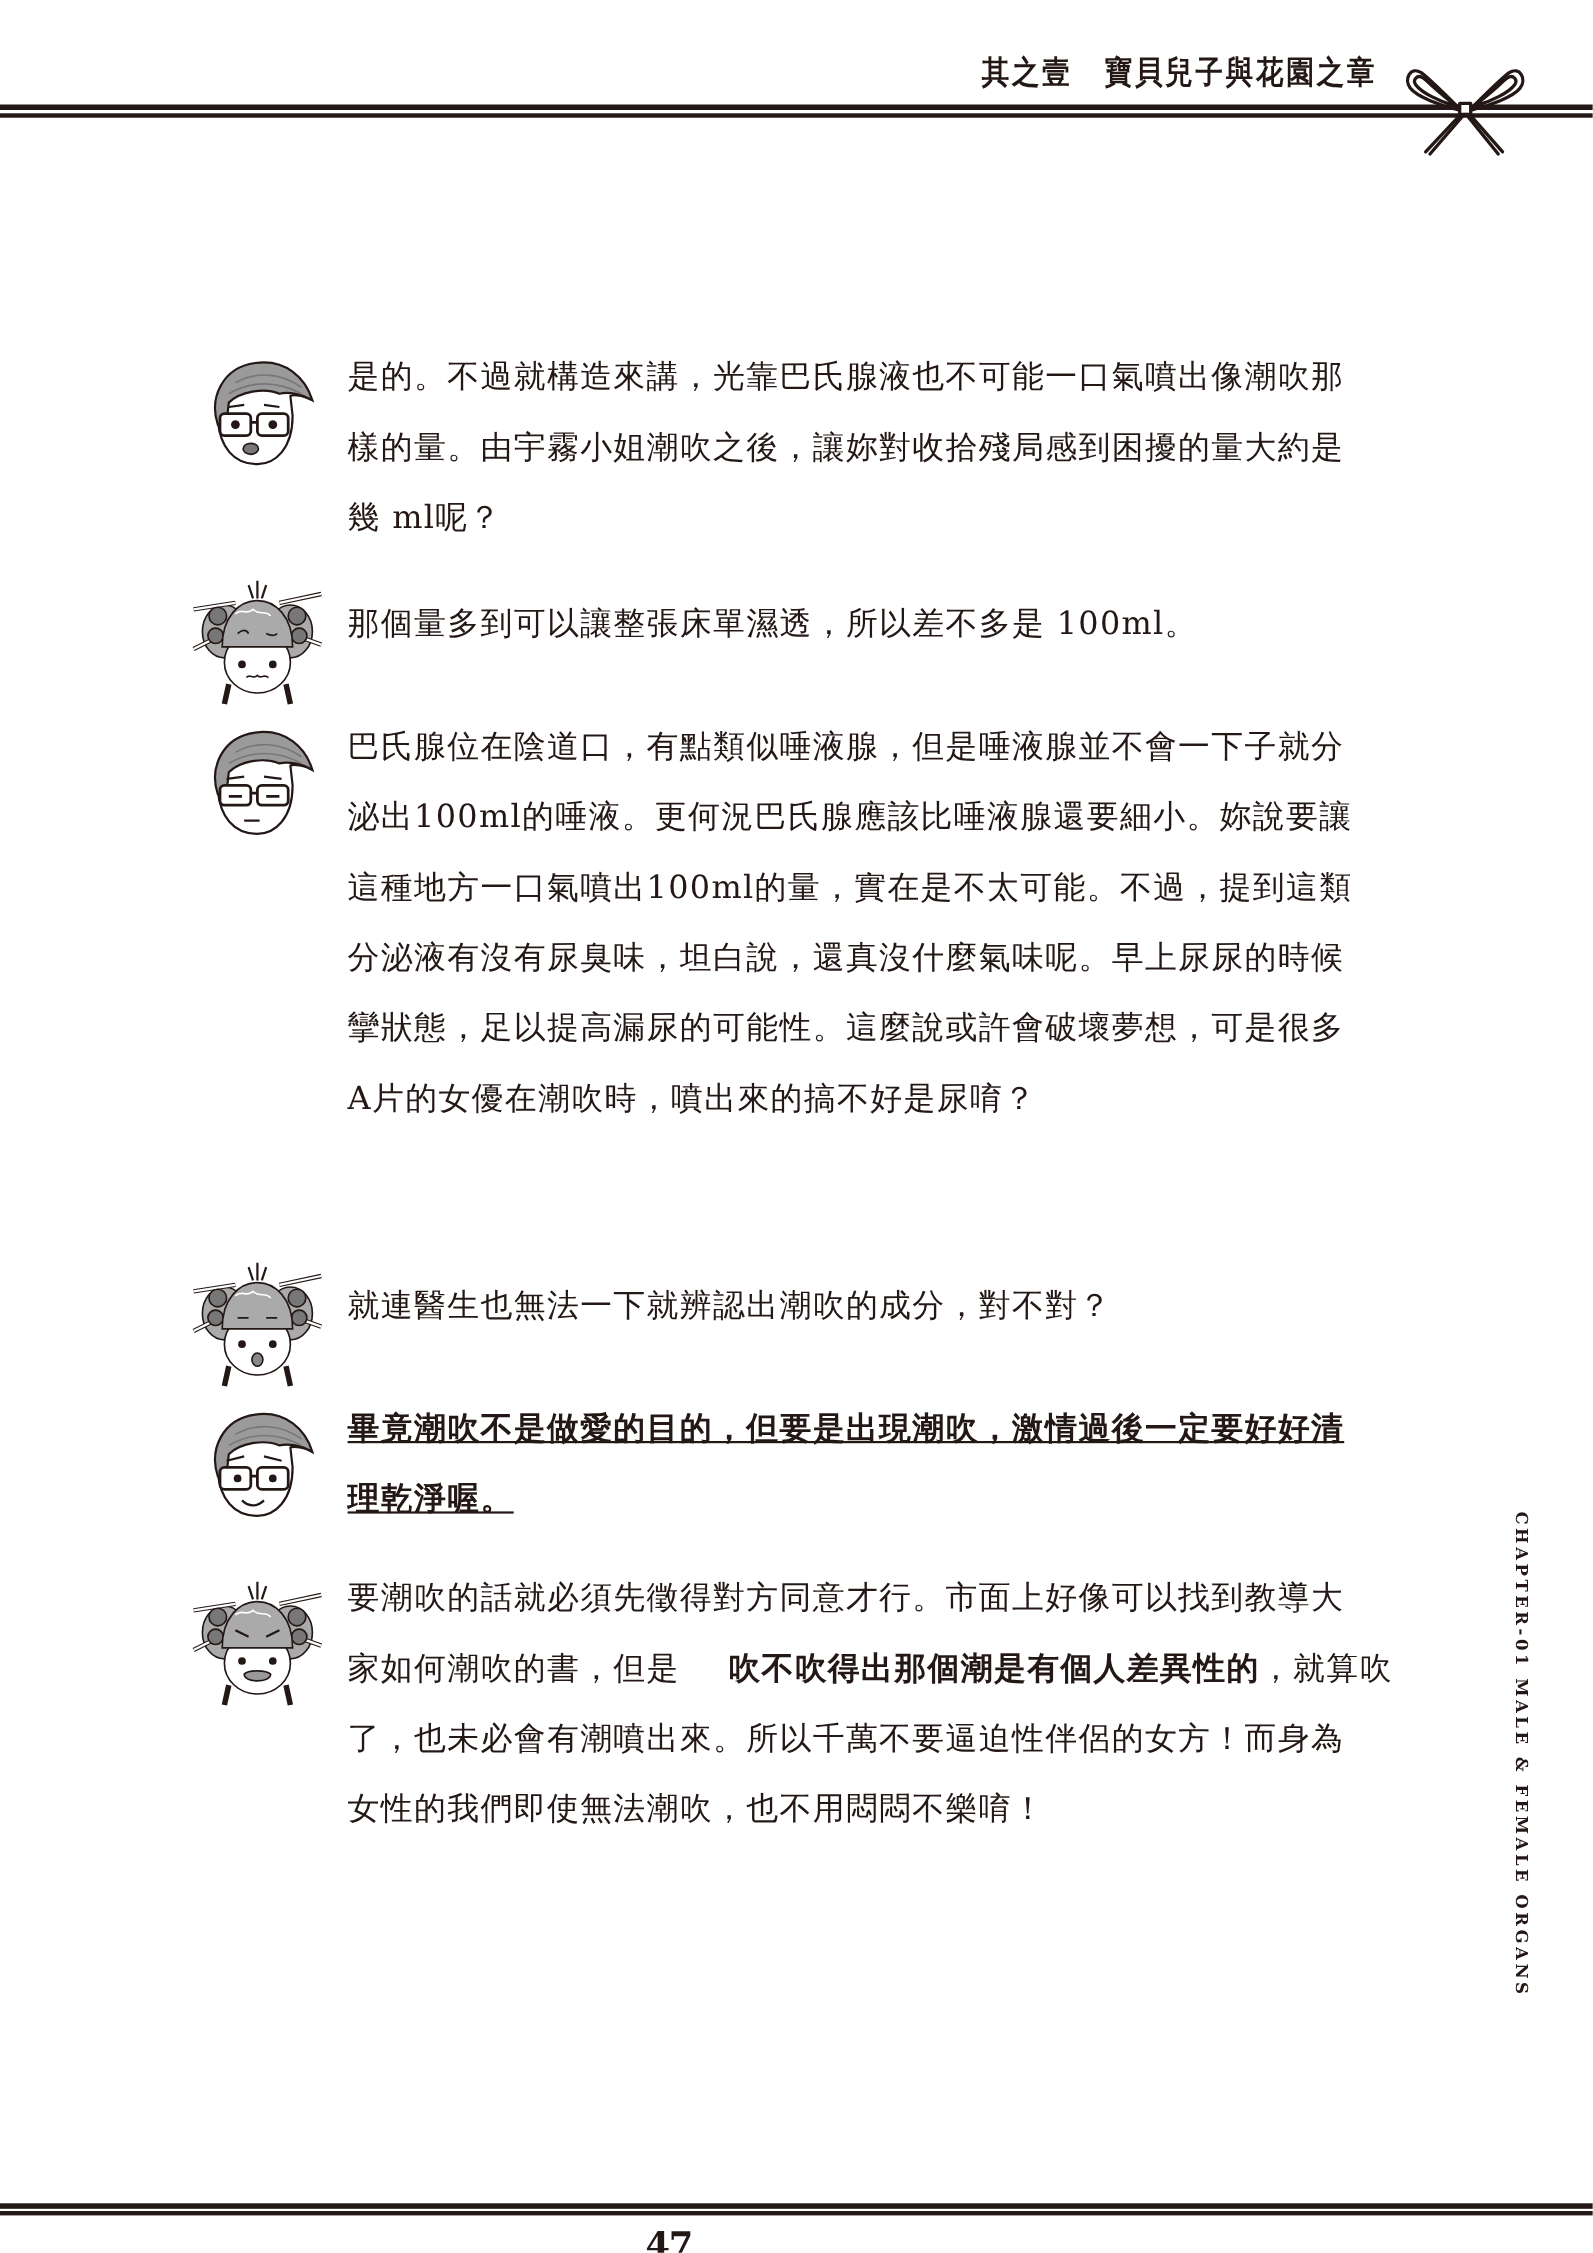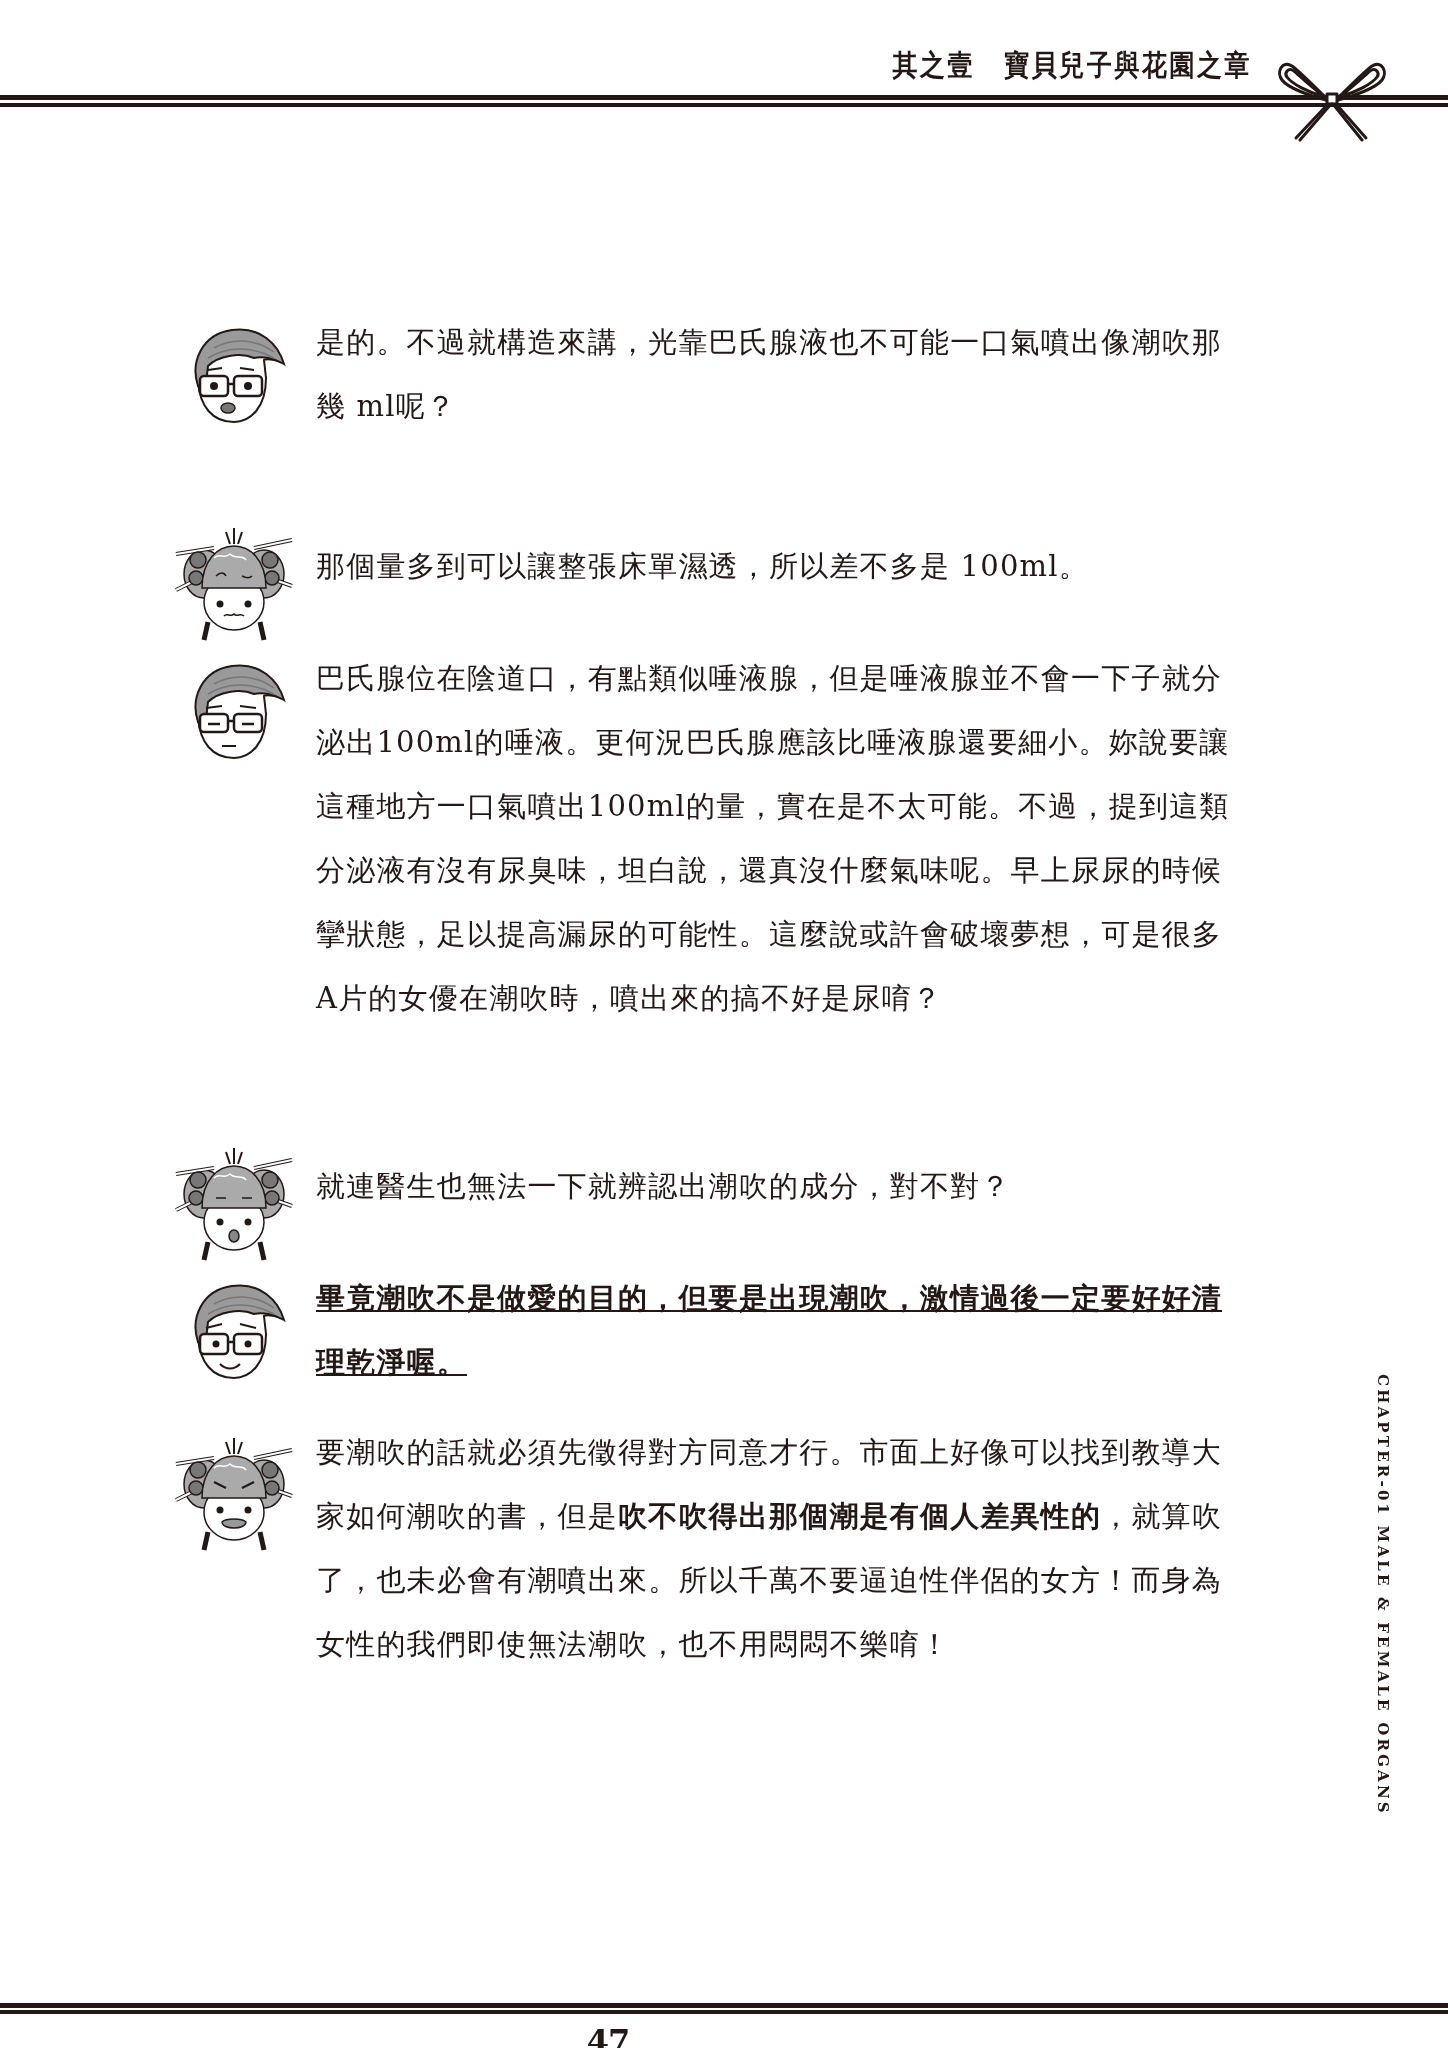--- a/index.html
+++ b/index.html
@@ -67,20 +67,21 @@
       font-size: 29px;
       line-height: 64px;
       letter-spacing: 1.2px;
       text-align: justify;
       text-align-last: left;
     }
     .speech p { margin: 0; }
     .speech .em {
       font-family: "DejaVu Sans", "Liberation Sans", sans-serif;
       font-weight: bold;
+      margin-left: 44px;
     }
     .speech.bold {
       font-family: "DejaVu Sans", "Liberation Sans", sans-serif;
       font-weight: bold;
       text-decoration: underline;
     }
 
     
     .side-text {
       position: absolute;
@@ -154,20 +155,21 @@
     <rect x="22" y="54" width="28" height="20" rx="4" fill="#fff" stroke="#231815" stroke-width="2.5"></rect>
     <rect x="56" y="54" width="28" height="20" rx="4" fill="#fff" stroke="#231815" stroke-width="2.5"></rect>
     <line x1="50" y1="62" x2="56" y2="62" stroke="#231815" stroke-width="2.5"></line>
     <circle cx="36" cy="64" r="4" fill="#231815"></circle>
     <circle cx="70" cy="64" r="4" fill="#231815"></circle>
     <path d="M30 48 L 44 46 M 62 46 L 76 48" stroke="#231815" stroke-width="2"></path>
     <ellipse cx="50" cy="86" rx="7" ry="5" fill="#777" stroke="#231815" stroke-width="1.5"></ellipse>
   </svg>
   <div class="speech" style="top:-12px;">
     <p>是的。不過就構造來講，光靠巴氏腺液也不可能一口氣噴出像潮吹那</p>
+    <p>樣的量。由宇霧小姐潮吹之後，讓妳對收拾殘局感到困擾的量大約是</p>
     <p>幾 ml呢？</p>
   </div>
 </div>
 
 <div class="dialog" style="top:524px;">
   <svg class="avatar" style="top:0; left:174px; width:120px; height:122px;" viewBox="0 0 120 122">
     <g stroke="#231815" stroke-width="1.5">
       <ellipse cx="30" cy="50" rx="20" ry="24" fill="#aaa"></ellipse>
       <ellipse cx="90" cy="50" rx="20" ry="24" fill="#aaa"></ellipse>
       <line x1="2" y1="30" x2="40" y2="24" stroke-width="4" stroke="#231815"></line>

